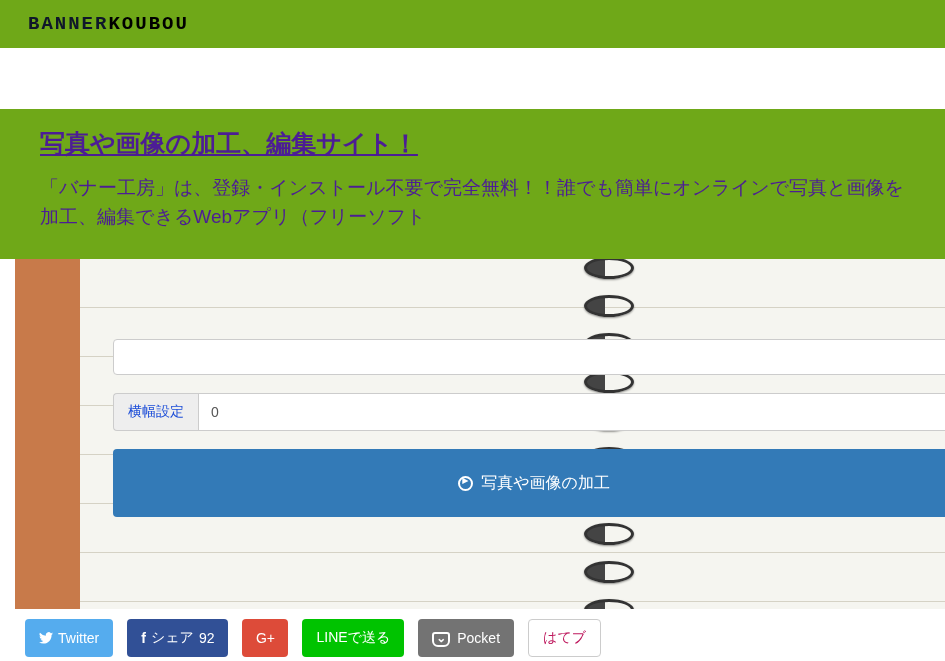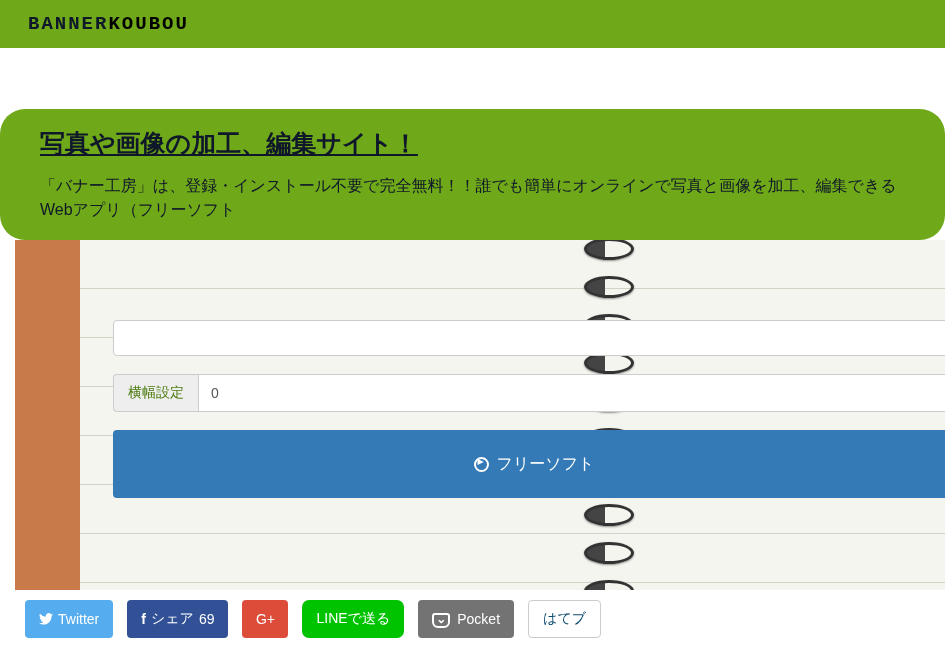--- a/index.html
+++ b/index.html
@@ -30,33 +30,32 @@
     }
     .logo-part2 {
       color: #000000;
     }
     .spacer-white {
       background: #fff;
       height: 61px;
     }
     .title-bar {
       background: #6fa818;
-      padding: 18px 40px 18px 40px;
-      color: #0f172a;
-      border-radius: 25px;
+      padding: 18px 40px 28px 40px;
+      color: #4c1d95;
     }
     .title-main {
       font-size: 25px;
       font-weight: bold;
       text-decoration: underline;
       margin-bottom: 14px;
       display: inline-block;
     }
     .title-sub {
-      font-size: 16px;
+      font-size: 19px;
       line-height: 1.5;
     }
     .content-area {
       position: relative;
       background: #c87a4a;
       padding: 0;
       margin-left: 15px;
       height: 350px;
       overflow: hidden;
     }
@@ -117,21 +116,21 @@
       right: -10px;
       height: 38px;
       display: flex;
     }
     .form-label {
       background: #eee;
       border: 1px solid #ccc;
       border-radius: 4px 0 0 4px;
       padding: 0 14px;
       font-size: 14px;
-      color: #4d7c0f;
+      color: #1d4ed8;
       display: flex;
       align-items: center;
       border-right: none;
     }
     .form-input {
       flex: 1;
       border: 1px solid #ccc;
       padding: 8px 12px;
       font-size: 14px;
       color: #555;
@@ -184,23 +183,23 @@
       padding: 9px 14px;
       border-radius: 4px;
       color: #fff;
       font-size: 14px;
       cursor: pointer;
       gap: 5px;
     }
     .share-twitter { background: #55acee; }
     .share-facebook { background: #315096; }
     .share-gplus { background: #dd4b39; width: 46px; justify-content: center; }
-    .share-line { background: #00c300; border-radius: 7px; }
+    .share-line { background: #00c300; }
     .share-pocket { background: #737373; }
-    .share-hatena { background: #ffffff; color: #0c4a6e; border: 1px solid #ccc; }
+    .share-hatena { background: #ffffff; color: #be185d; border: 1px solid #ccc; }
     .bottom-section {
       margin-left: 15px;
       background: #fff;
       height: 60px;
       padding: 30px 70px;
     }
     .icon-fb {
       font-weight: bold;
       font-family: sans-serif;
     }
@@ -253,35 +252,35 @@
 
   <input type="text" class="form-row1" style="">
 
   <div class="form-row2">
     <div class="form-label">横幅設定</div>
     <input type="text" class="form-input" value="0" style="">
   </div>
 
   <button class="process-button">
     <span class="arrow-circle"></span>
-    <span>フリーソフト</span>
+    <span>写真や画像の加工</span>
   </button>
 </div>
 
 <div class="share-buttons">
   <div class="share-btn share-twitter">
     <svg width="14" height="12" viewBox="0 0 24 20" fill="#fff">
         <path d="M24 2.4a9.8 9.8 0 0 1-2.8.8 5 5 0 0 0 2.2-2.7 9.9 9.9 0 0 1-3.1 1.2A4.9 4.9 0 0 0 11.8 6a14 14 0 0 1-10.1-5.1 4.9 4.9 0 0 0 1.5 6.6 4.9 4.9 0 0 1-2.2-.6v.1a4.9 4.9 0 0 0 4 4.8 4.9 4.9 0 0 1-2.2.1 4.9 4.9 0 0 0 4.6 3.4A9.9 9.9 0 0 1 0 17.3a14 14 0 0 0 7.5 2.2c9.1 0 14-7.5 14-14v-.6A10 10 0 0 0 24 2.4z"></path>
       </svg>
     <span>Twitter</span>
   </div>
   <div class="share-btn share-facebook">
     <span class="icon-fb">f</span>
     <span>シェア</span>
-    <span>69</span>
+    <span>92</span>
   </div>
   <div class="share-btn share-gplus">
     <span>G+</span>
   </div>
   <div class="share-btn share-line">
     <span>LINEで送る</span>
   </div>
   <div class="share-btn share-pocket">
     <span class="icon-pocket"></span>
       <span>Pocket</span>

